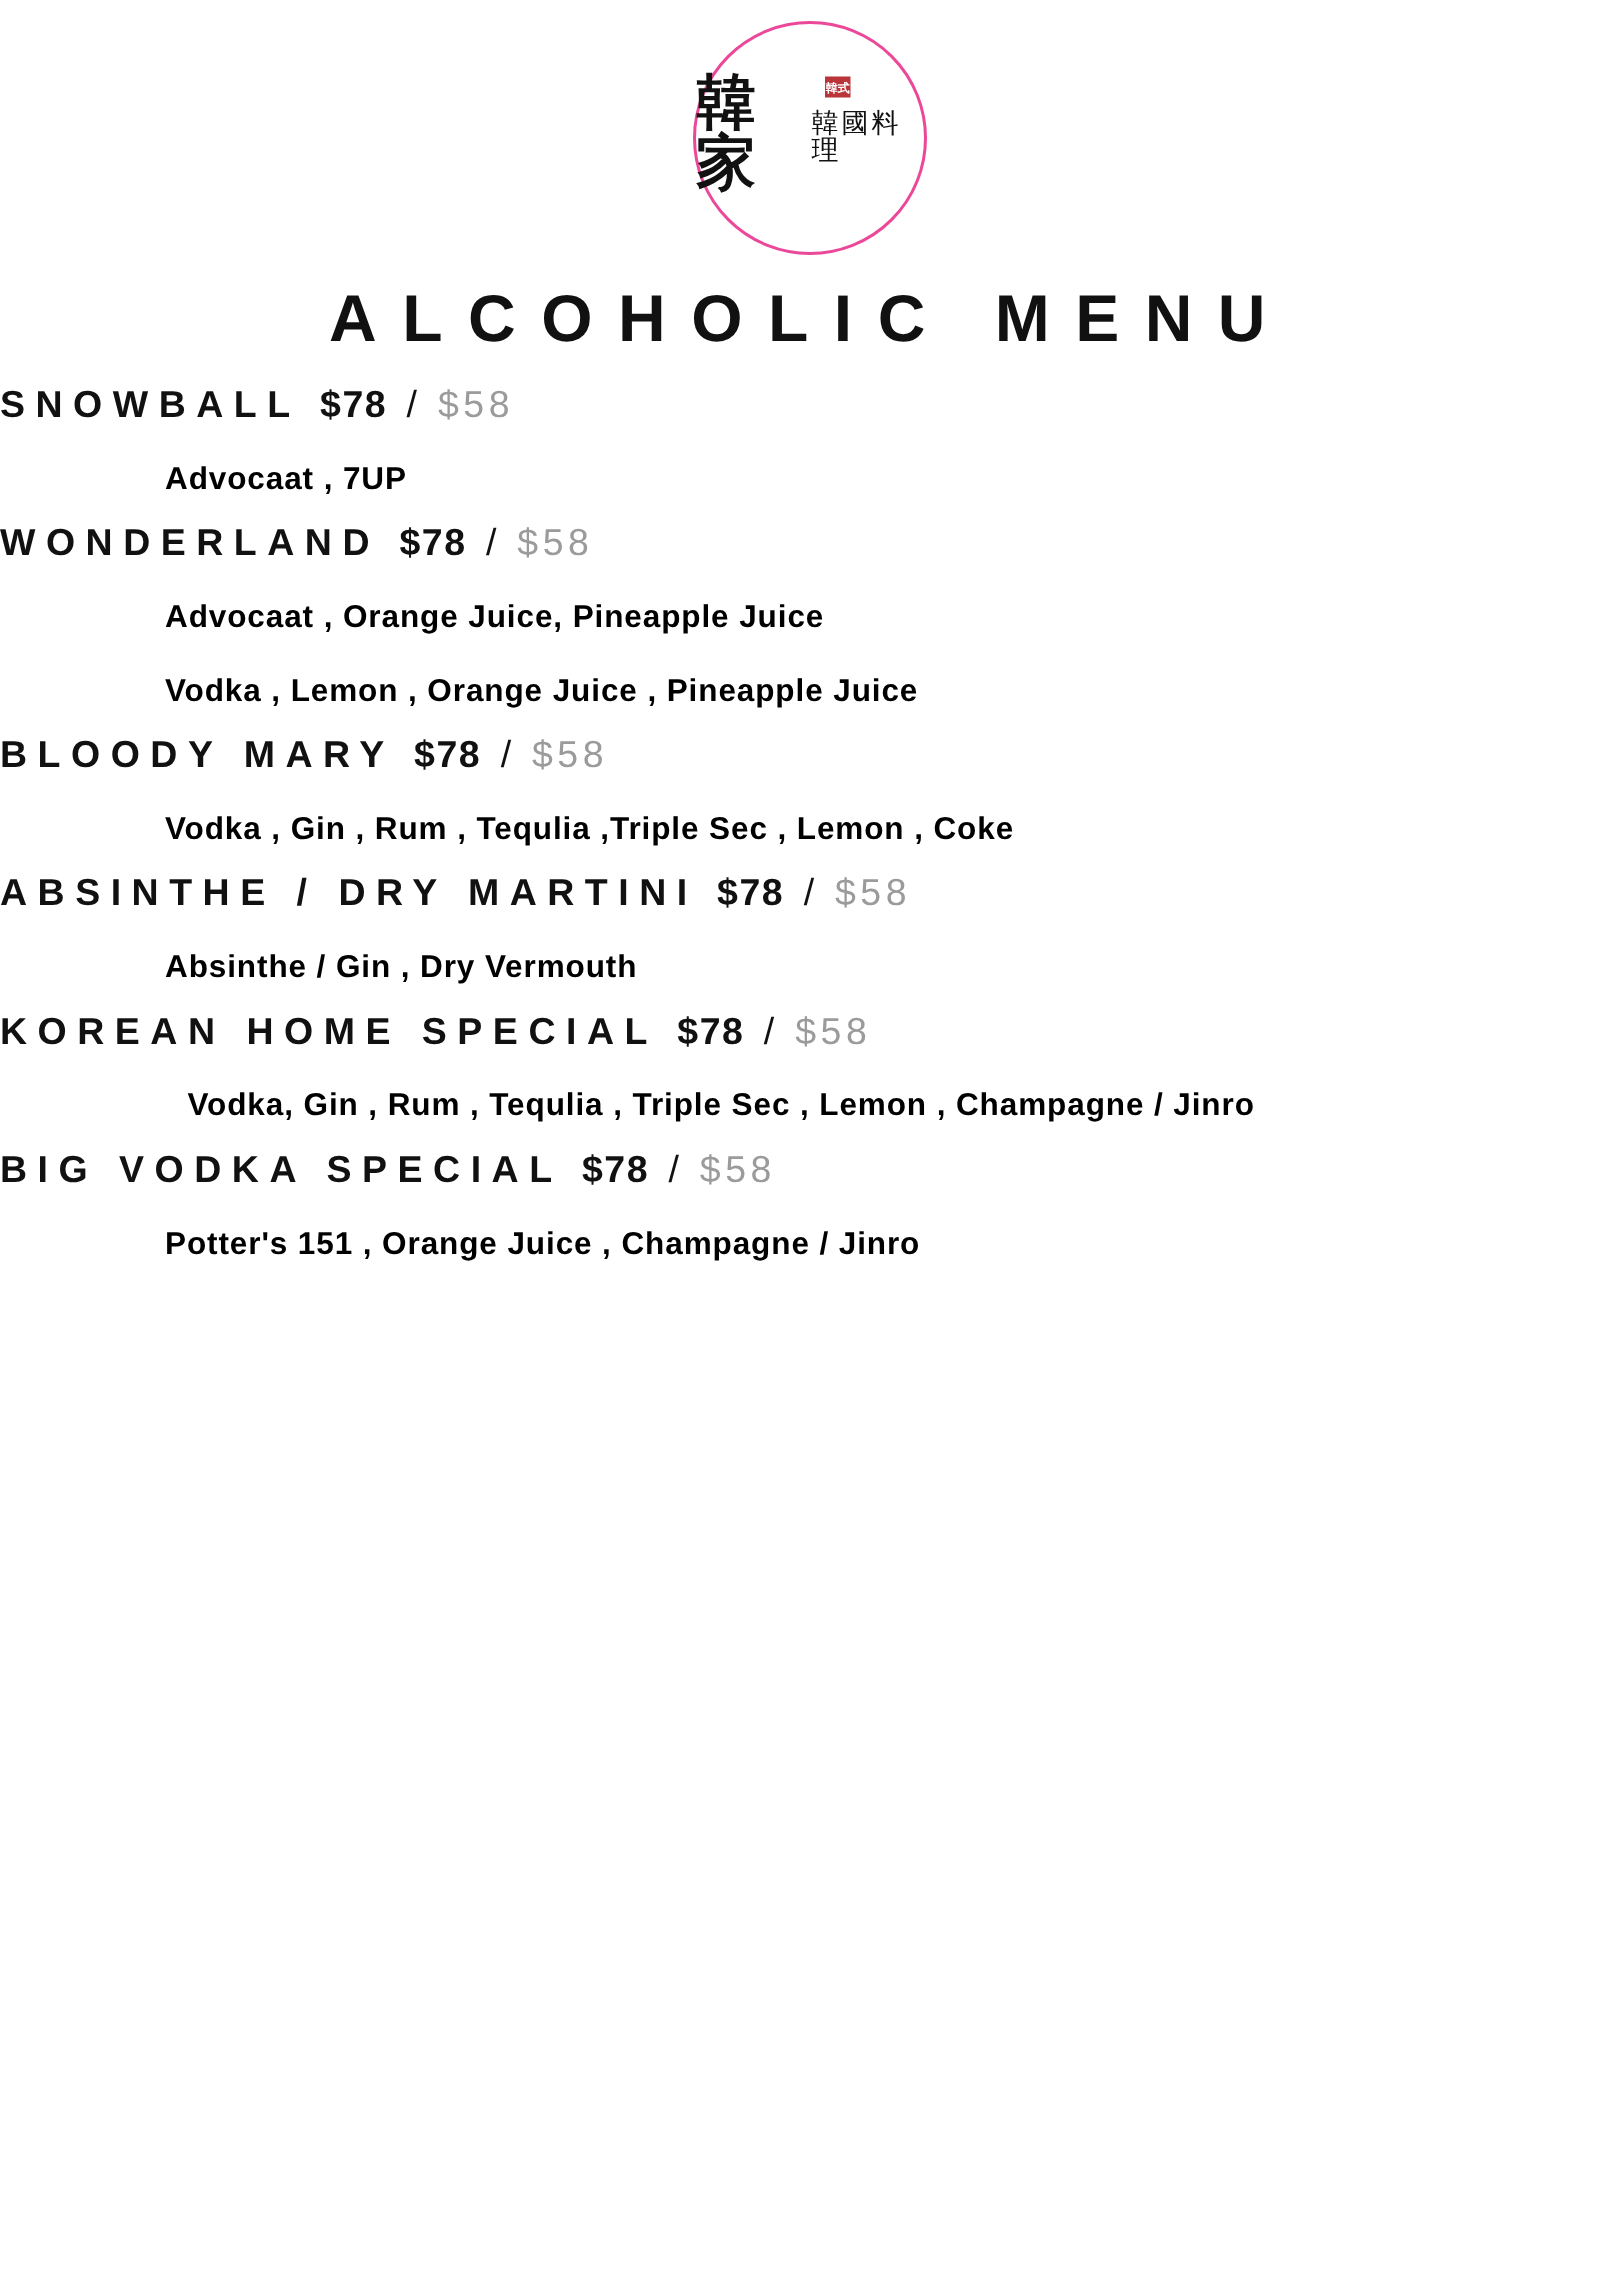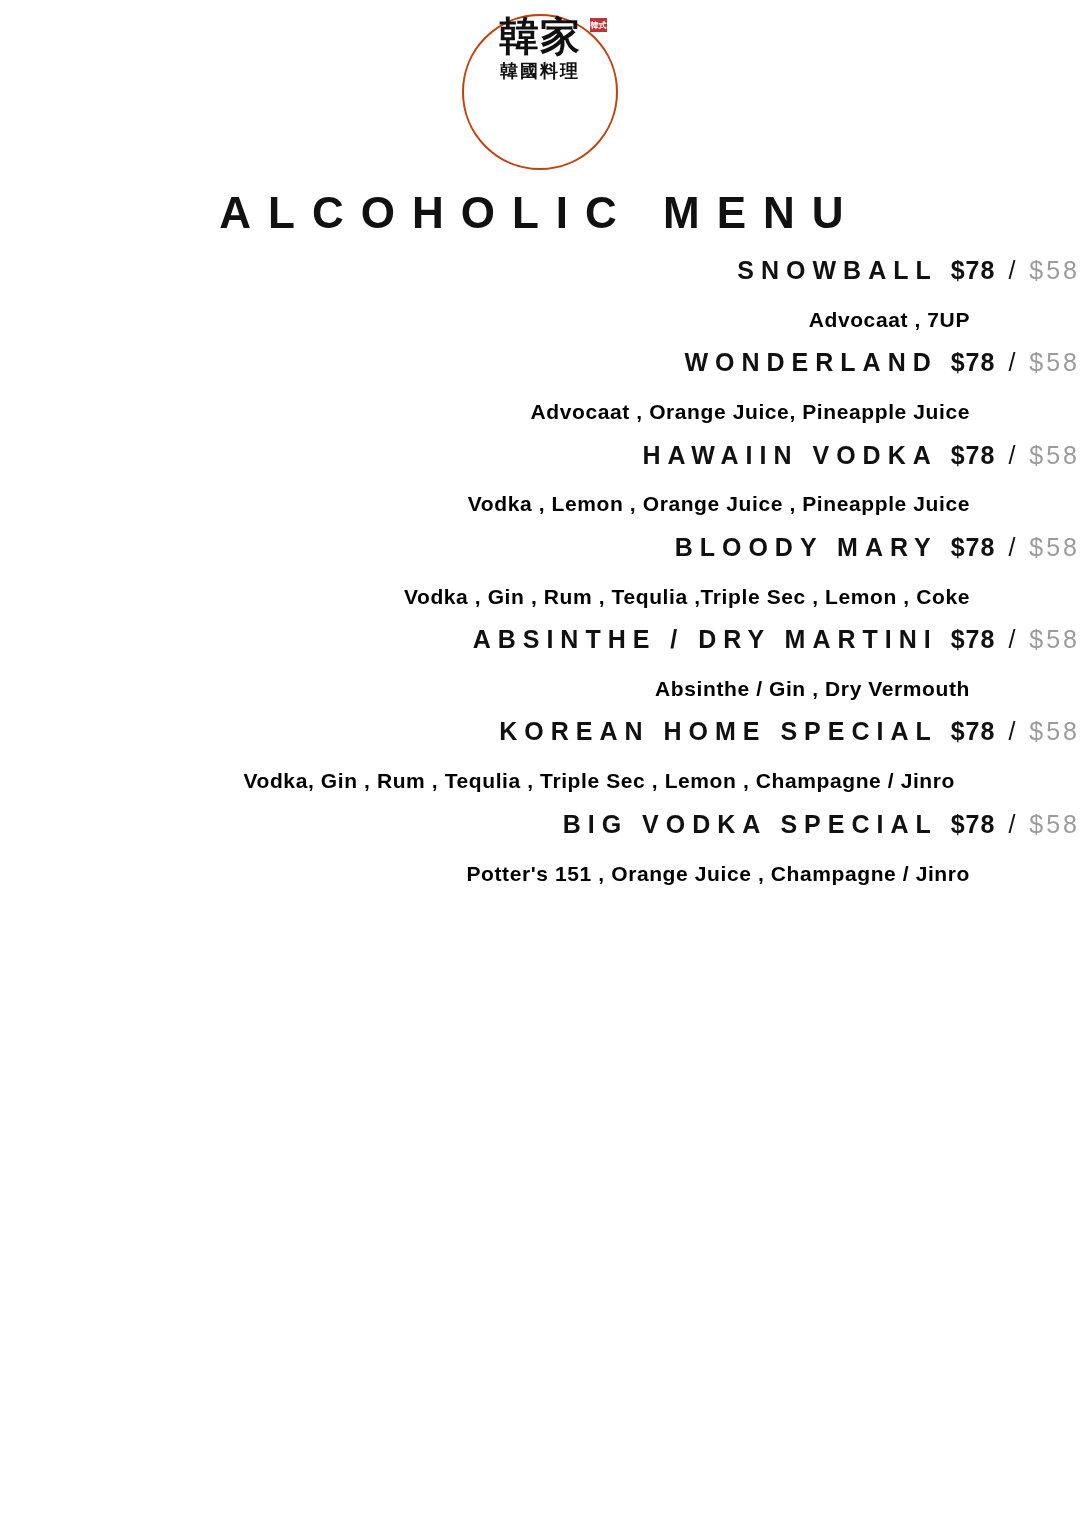--- a/index.html
+++ b/index.html
@@ -26,23 +26,22 @@
   .logo-wrap {
     display: flex;
     justify-content: center;
     align-items: flex-start;
     padding-top: 14px;
   }
   .logo {
     width: 152px;
     height: 152px;
     border-radius: 50%;
-    border: 2px solid #c2410c;
+    border: 2px solid #ec4899;
     display: flex;
-    flex-direction: column;
     align-items: center;
     justify-content: flex-start;
     position: relative;
     background: #ffffff;
   }
   .logo-main {
     font-family: "DejaVu Serif", serif;
     font-size: 40px;
     font-weight: 700;
     letter-spacing: 1px;
@@ -63,21 +62,21 @@
     font-size: 8px;
     line-height: 10px;
     text-align: center;
     padding-top: 2px;
     box-sizing: border-box;
     letter-spacing: 0;
   }
   .logo-sub {
     font-family: "DejaVu Serif", serif;
     font-size: 18px;
-    font-weight: 700;
+    font-weight: 400;
     letter-spacing: 2px;
     color: #111111;
     line-height: 1;
   }
 
   
   .menu-title {
     text-align: center;
     font-size: 44px;
     font-weight: 700;
@@ -85,21 +84,21 @@
     color: #111111;
     margin-top: 18px;
     margin-bottom: 6px;
   }
 
   
   .items {
     margin-top: 16px;
   }
   .item {
-    text-align: right;
+    text-align: left;
     margin-bottom: 10px;
   }
   .item-head {
     font-size: 25px;
     font-weight: 700;
     letter-spacing: 6px;
     color: #111111;
     line-height: 1.35;
     white-space: nowrap;
   }
@@ -166,26 +165,20 @@
         <span class="slash">/</span>
         <span class="price-alt">$58</span>
       </div>
       <div class="item-desc">Advocaat , Orange Juice, Pineapple Juice</div>
     </div>
 
     <div class="item">
     </div>
 
     <div class="item">
-      <div class="item-head">
-        <span class="item-name">HAWAIIN VODKA</span>
-        <span class="price-main">$78</span>
-        <span class="slash">/</span>
-        <span class="price-alt">$58</span>
-      </div>
       <div class="item-desc">Vodka , Lemon , Orange Juice , Pineapple Juice</div>
     </div>
 
     <div class="item">
       <div class="item-head">
         <span class="item-name">BLOODY MARY</span>
         <span class="price-main">$78</span>
         <span class="slash">/</span>
         <span class="price-alt">$58</span>
       </div>

